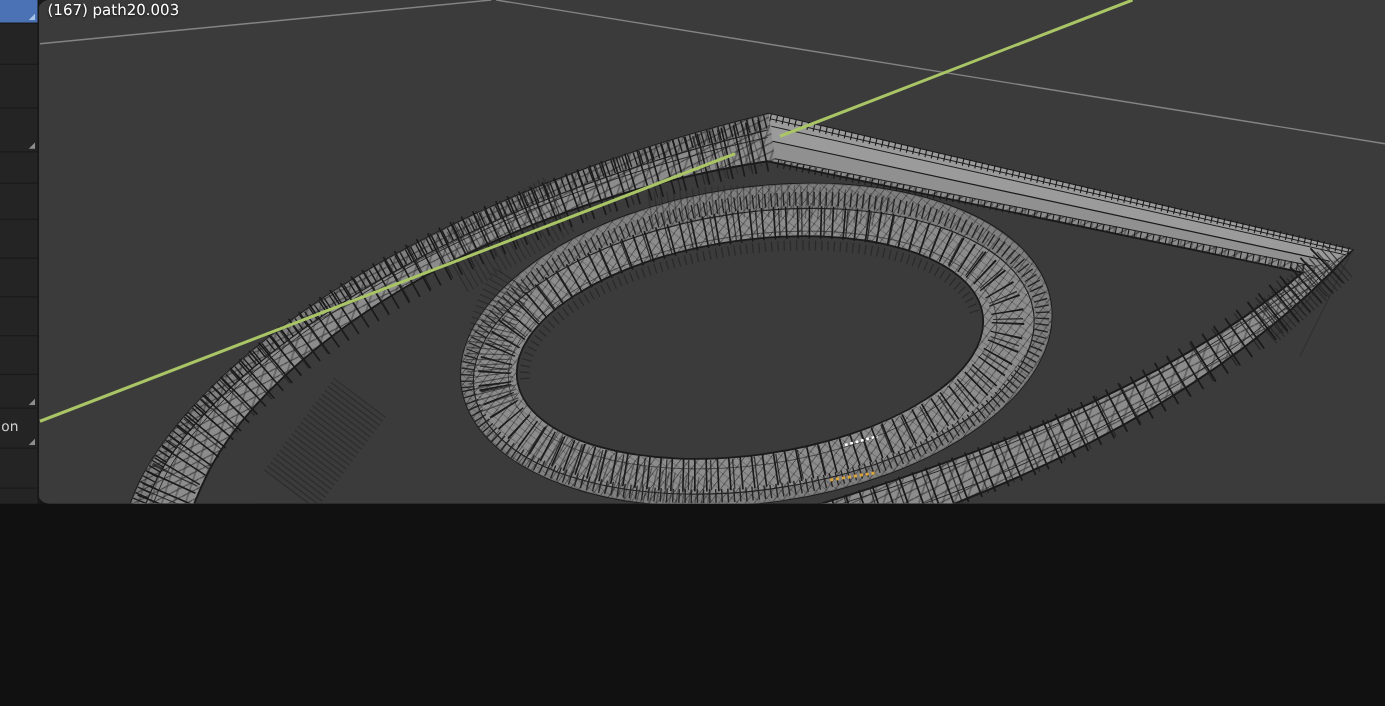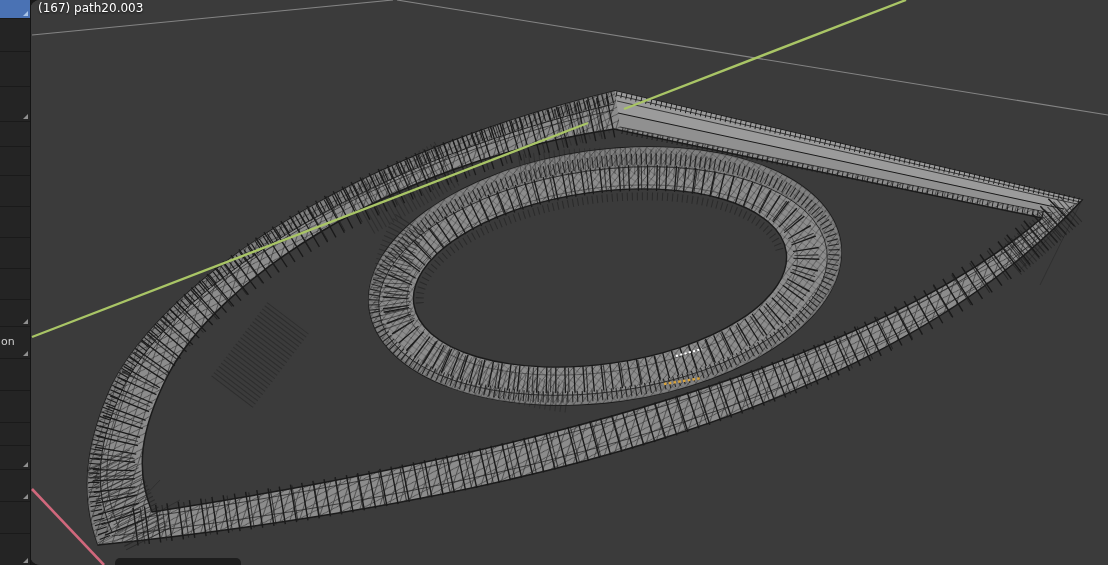--- a/index.html
+++ b/index.html
@@ -1,17 +1,17 @@
 <!DOCTYPE html>
 <html><head>
 <meta charset="utf-8">
 <style>
   html,body{margin:0;padding:0;background:#111;}
   .app{
-    position:relative;width:1108px;height:565px;overflow:hidden;
+    position:relative;width:1108px;height:403px;overflow:hidden;
     background:var(--app-bg,#191919);
     font-family:"DejaVu Sans","Liberation Sans",sans-serif;
   }
   .viewport{
     position:absolute;left:30px;top:0;right:0;bottom:0;overflow:hidden;
     border-top-left-radius:10px;border-bottom-left-radius:10px;
     background:var(--vp-bg,#3b3b3b);
   }
   .viewport svg{position:absolute;left:-30px;top:0;}
   .vp-header-label{

